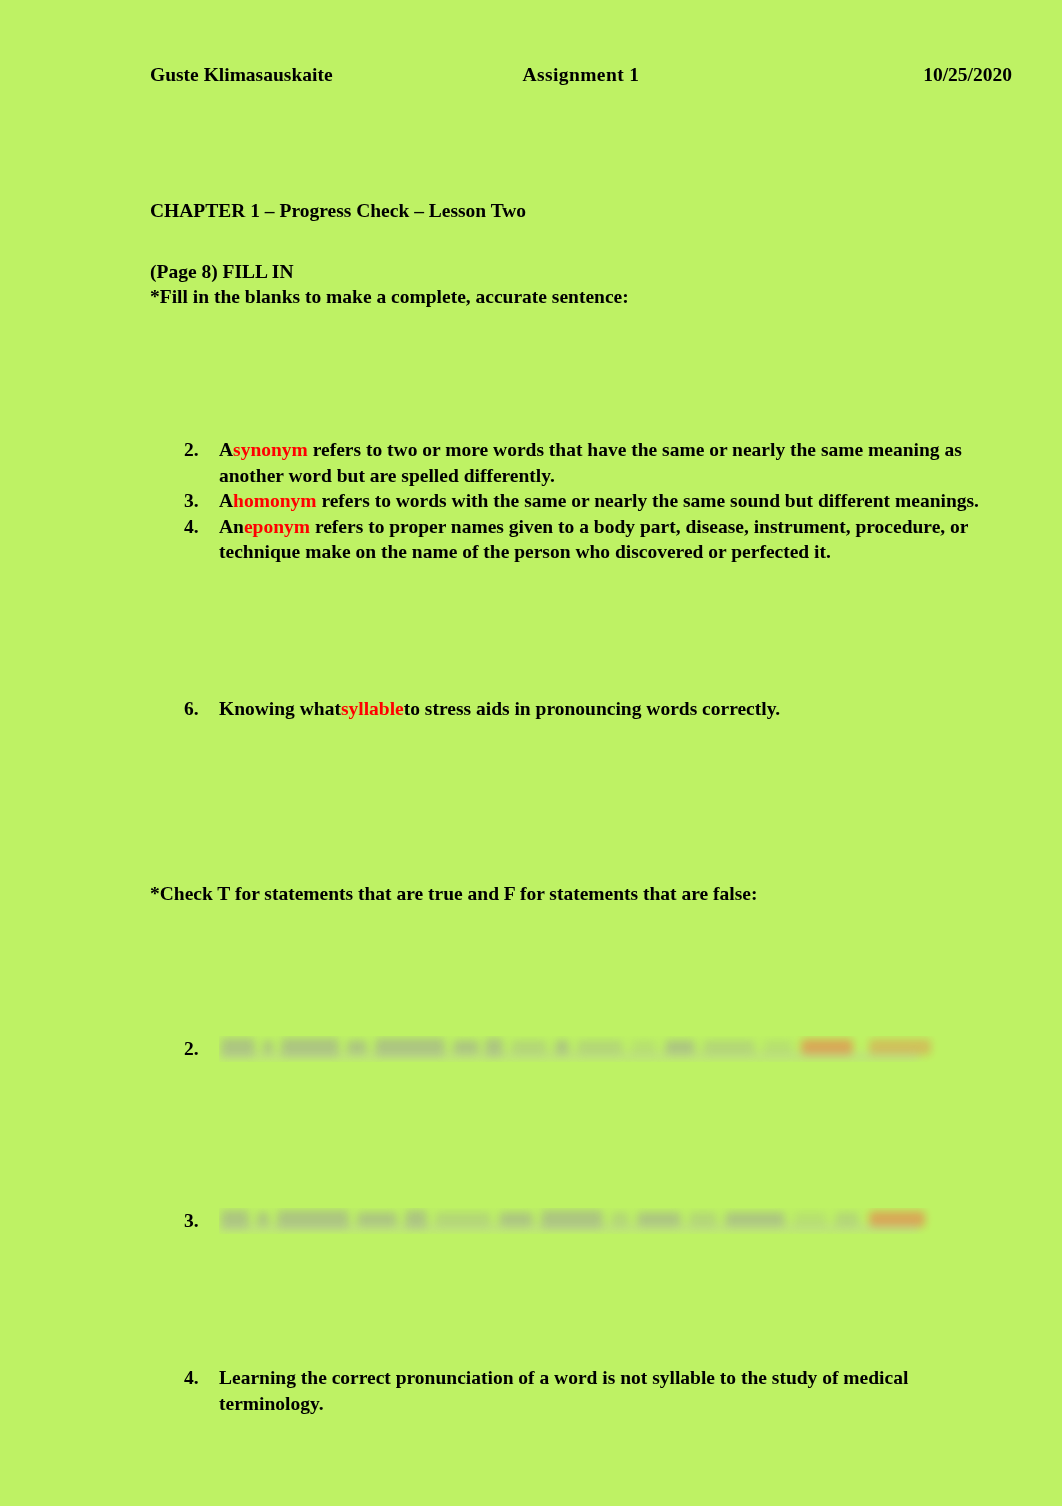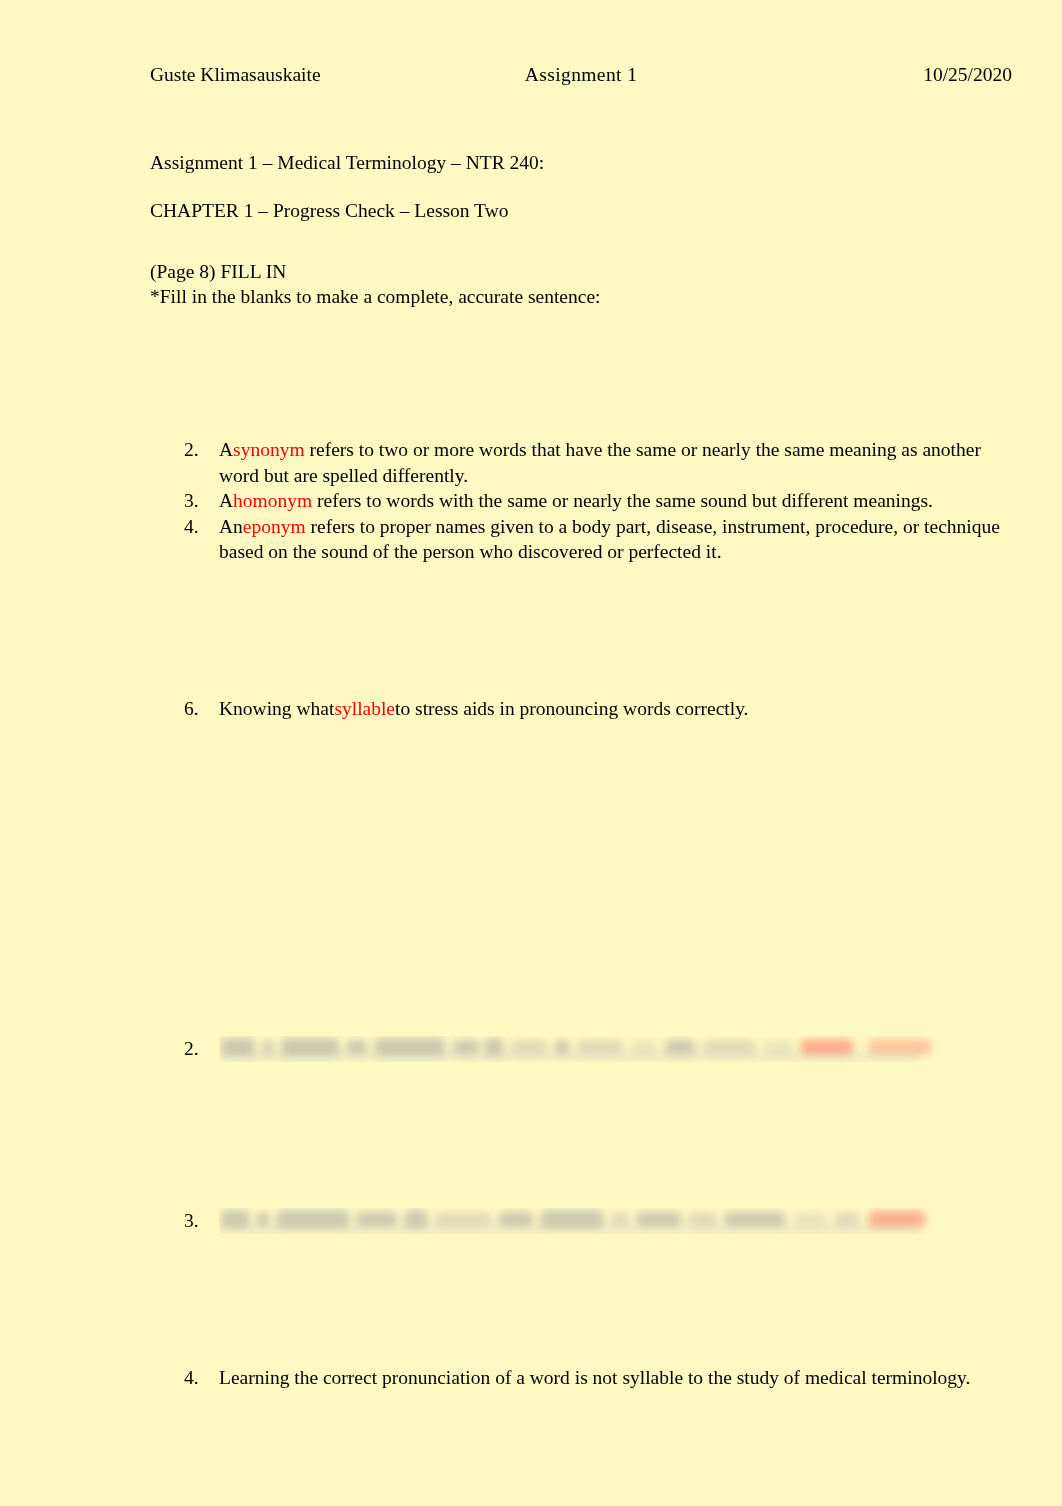--- a/index.html
+++ b/index.html
@@ -8,22 +8,23 @@
     background: #ffffff;
   }
   body {
     font-family: "Liberation Serif", "DejaVu Serif", serif;
     color: #000000;
   }
   #page {
     position: relative;
     width: 1062px;
     height: 1506px;
-    background: #fef9c3;
+    background: #bef264;
     overflow: hidden;
+    font-weight: bold;
   }
 
   
   .doc-header {
     position: absolute;
     left: 150px;
     top: 62px;
     width: 862px;
     height: 26px;
     font-size: 19.5px;
@@ -142,21 +143,20 @@
 <body>
 
 <div id="page">
 
   <div class="doc-header">
     <span class="hdr-left">Guste Klimasauskaite</span>
     <span class="hdr-center">Assignment 1</span>
     <span class="hdr-right">10/25/2020</span>
   </div>
 
-  <div class="block para-title">Assignment 1 – Medical Terminology – NTR 240:</div>
 
   <div class="block para-chapter">CHAPTER 1 – Progress Check – Lesson Two</div>
 
   <div class="block para-pagefill">
     <span>(Page 8) FILL IN</span>
     <span class="line2">*Fill in the blanks to make a complete, accurate sentence:</span>
   </div>
 
   <div class="olist list-fill">
 
@@ -165,32 +165,33 @@
       <span class="li-text"><span>A</span><span class="hl">synonym</span><span> refers to two or more words that have the same or nearly the same meaning as another word but are spelled differently.</span></span>
     </div>
 
     <div class="li">
       <span class="marker">3.</span>
       <span class="li-text"><span>A</span><span class="hl">homonym</span><span> refers to words with the same or nearly the same sound but different meanings.</span></span>
     </div>
 
     <div class="li">
       <span class="marker">4.</span>
-      <span class="li-text"><span>An</span><span class="hl">eponym </span><span>refers to proper names given to a body part, disease, instrument, procedure, or technique based on the sound of the person who discovered or perfected it.</span></span>
+      <span class="li-text"><span>An</span><span class="hl">eponym </span><span>refers to proper names given to a body part, disease, instrument, procedure, or technique make on the name of the person who discovered or perfected it.</span></span>
     </div>
 
   </div>
 
   <div class="olist list-syllable">
     <div class="li">
       <span class="marker">6.</span>
       <span class="li-text"><span>Knowing what</span><span class="hl">syllable</span><span>to stress aids in pronouncing words correctly.</span></span>
     </div>
   </div>
 
+  <div class="block para-check">*Check T for statements that are true and F for statements that are false:</div>
 
   <div class="olist list-tf-2">
     <div class="li">
       <span class="marker">2.</span>
       <span class="li-text redacted">
         <span class="blur-canvas" style="width:716px;">
           <span class="smear tall" style="left:2px;width:34px;"></span>
           <span class="smear" style="left:44px;width:10px;"></span>
           <span class="smear tall" style="left:62px;width:58px;"></span>
           <span class="smear" style="left:128px;width:20px;"></span>

